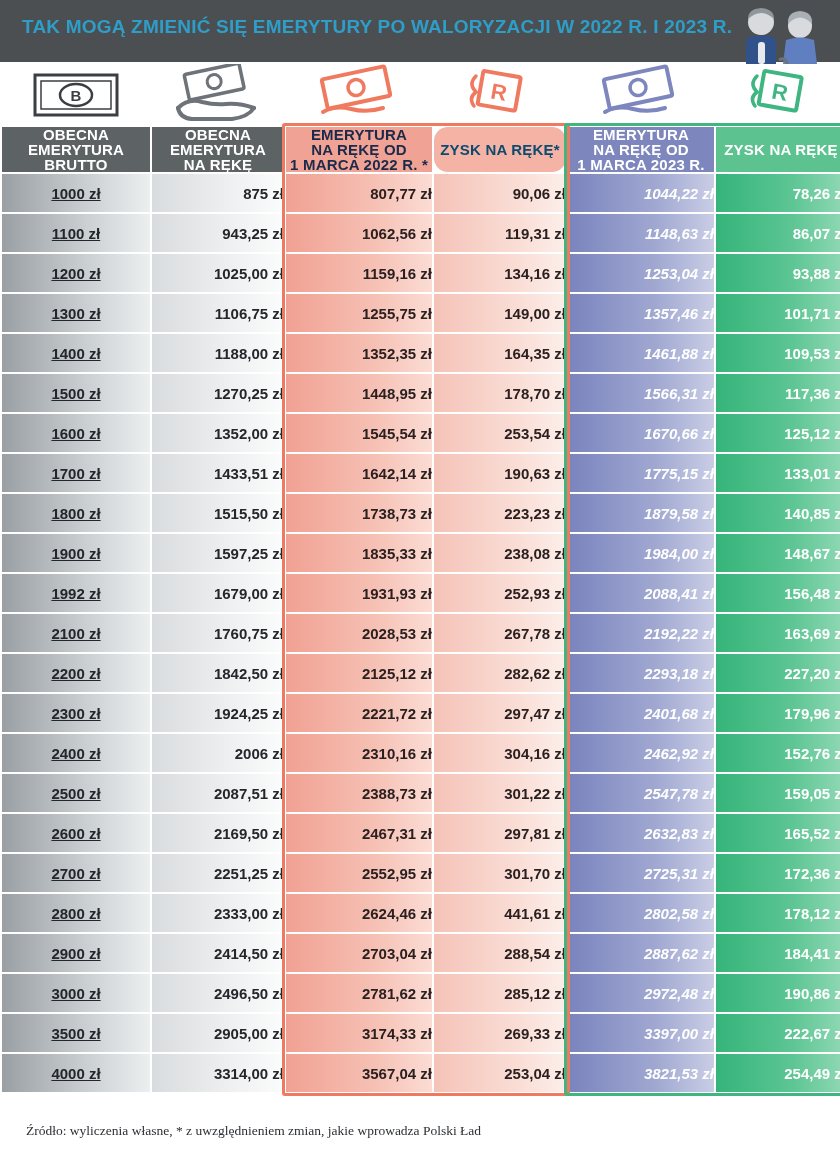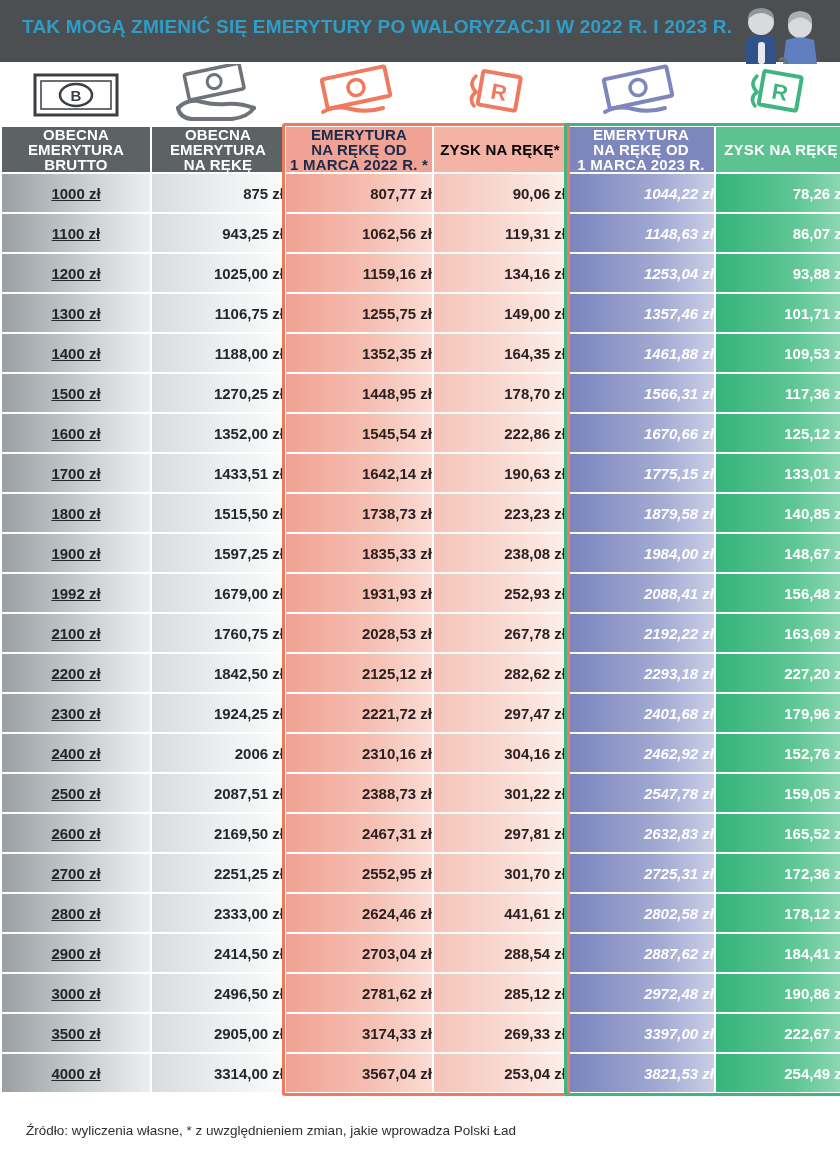--- a/index.html
+++ b/index.html
@@ -82,21 +82,21 @@
     font-size: 12.5px;
     line-height: 15px;
     font-weight: bold;
     letter-spacing: 0.2px;
     height: 74px;
     text-transform: uppercase;
   }
   th.h1 { background: #5d6265; color: #ffffff; }
   th.h2 { background: #5d6265; color: #ffffff; }
   th.h3 { background: #f0a394; color: #1b2a4a; }
-  th.h4 { background: #f4b3a5; color: #000000; }
+  th.h4 { background: #f4b3a5; color: #0c4a6e; border-radius: 14px; }
   th.h5 { background: #7d86bd; color: #ffffff; }
   th.h6 { background: #5cc28f; color: #ffffff; }
 
   td.v { text-align: right; padding-right: 14px; color: #2c2f33; }
   td.v1 {
     background: linear-gradient(to right, #9a9fa3 0%, #c9ced1 55%, #eceff0 100%);
     text-align: center;
     color: #23262a;
     text-decoration: underline;
   }
@@ -131,20 +131,21 @@
   }
   .frame.green { border-color: #3fb682; }
 
   
   .source {
     position: absolute;
     left: 26px;
     top: 1123px;
     font-size: 13.5px;
     color: #2c2f33;
+    font-family: Liberation Serif, serif;
   }
 </style>
 </head>
 <body>
 
 <div class="page">
 
   <div class="title-bar">
     <div class="title-text">Tak mogą zmienić się emerytury po waloryzacji w 2022 r. i 2023 r.</div>
   </div>
@@ -305,21 +306,21 @@
             <td class="v v2">1270,25 zł</td>
             <td class="v v3">1448,95 zł</td>
             <td class="v v4">178,70 zł</td>
             <td class="v v5">1566,31 zł</td>
             <td class="v v6">117,36 zł</td>
           </tr>
           <tr>
             <td class="v v1">1600 zł</td>
             <td class="v v2">1352,00 zł</td>
             <td class="v v3">1545,54 zł</td>
-            <td class="v v4">222,86 zł</td>
+            <td class="v v4">253,54 zł</td>
             <td class="v v5">1670,66 zł</td>
             <td class="v v6">125,12 zł</td>
           </tr>
           <tr>
             <td class="v v1">1700 zł</td>
             <td class="v v2">1433,51 zł</td>
             <td class="v v3">1642,14 zł</td>
             <td class="v v4">190,63 zł</td>
             <td class="v v5">1775,15 zł</td>
             <td class="v v6">133,01 zł</td>

